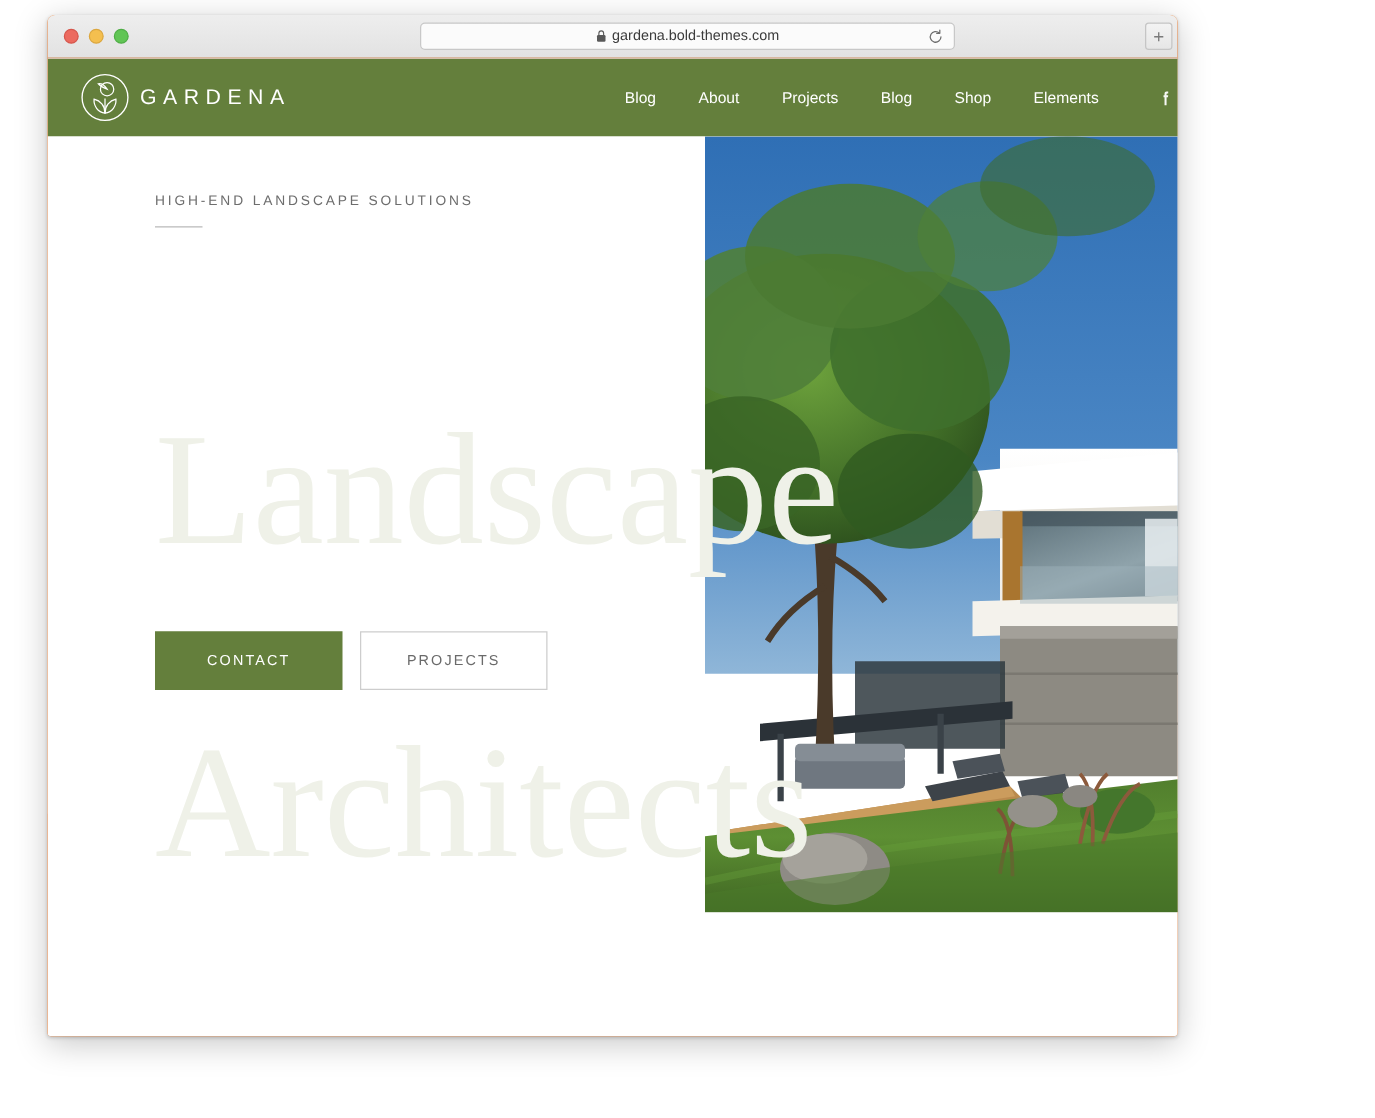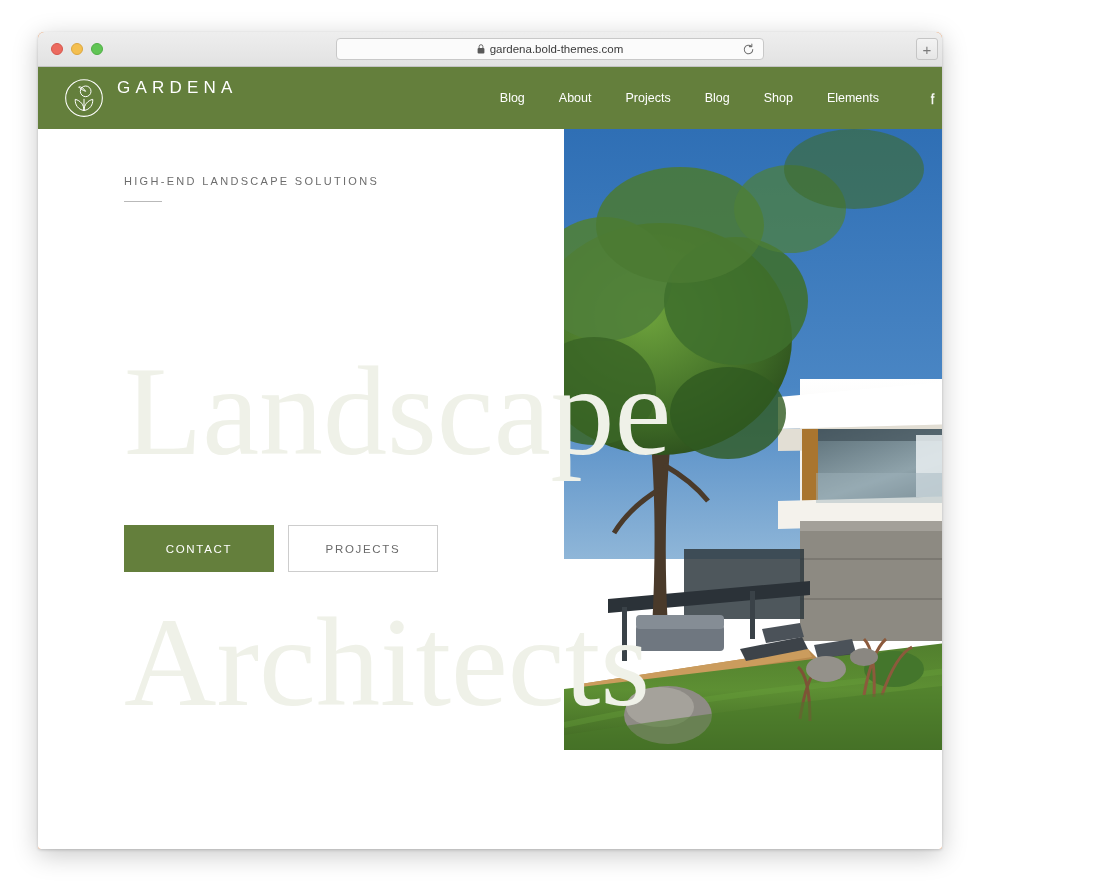--- a/index.html
+++ b/index.html
@@ -10,21 +10,21 @@
     background: #ffffff;
     font-family: "Liberation Sans", sans-serif;
     overflow: hidden;
     position: relative;
   }
 
   
   .browser-window {
     position: absolute;
     left: 38px;
-    top: 32px;
+    top: 12px;
     width: 904px;
     height: 817px;
     background: #f97316;
     border-radius: 6px 6px 3px 3px;
     box-shadow: 0 6px 26px rgba(0,0,0,0.22), 0 1px 3px rgba(0,0,0,0.18);
     overflow: hidden;
   }
 
   
   .titlebar {
@@ -106,22 +106,22 @@
   .site-header {
     position: relative;
     height: 62px;
     background: #647F3C;
     display: flex;
     align-items: center;
     z-index: 5;
   }
   .brand {
     display: flex;
-    align-items: flex-start;
-    gap: 13px;
+    align-items: center;
+    gap: 8px;
     margin-left: 26px;
   }
   .brand-mark { width: 40px; height: 40px; display: block; }
   .brand-name {
     color: #ffffff;
     font-size: 17px;
     letter-spacing: 5.2px;
     font-weight: 400;
   }
 

